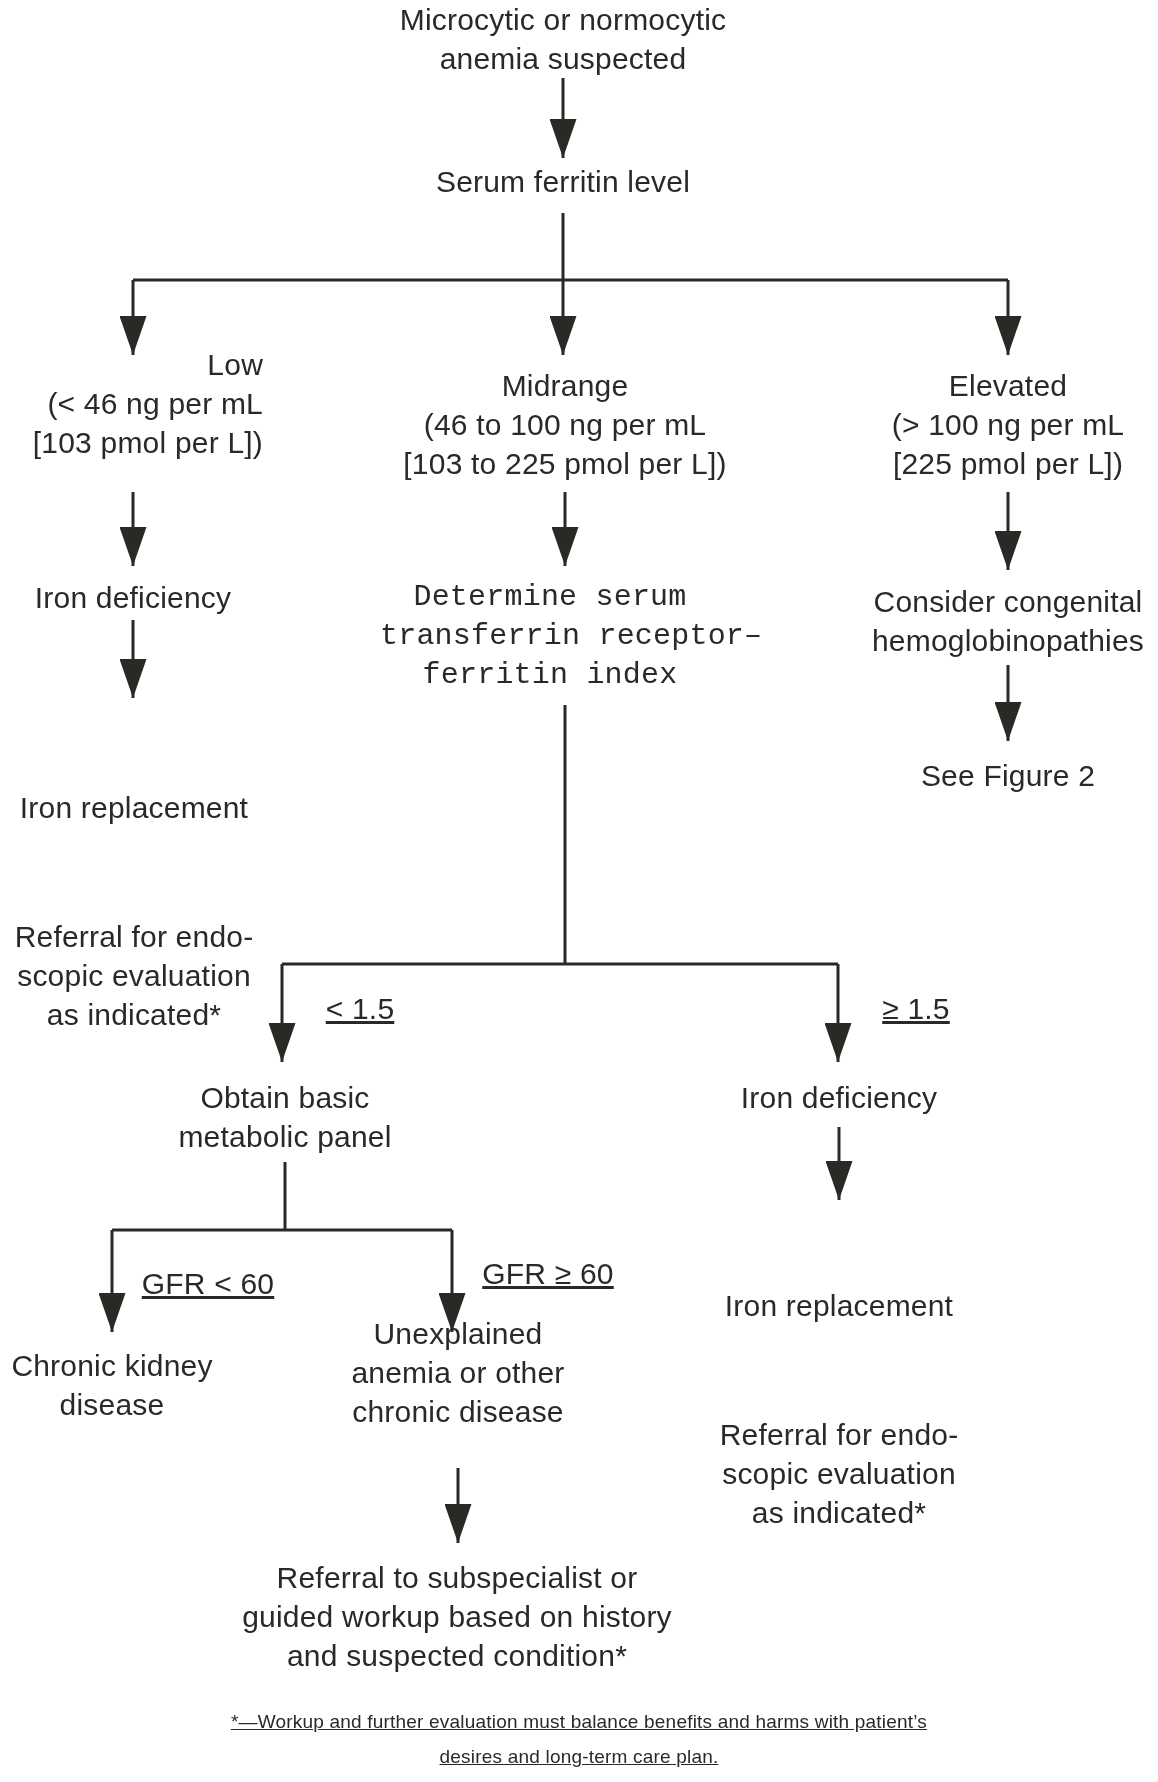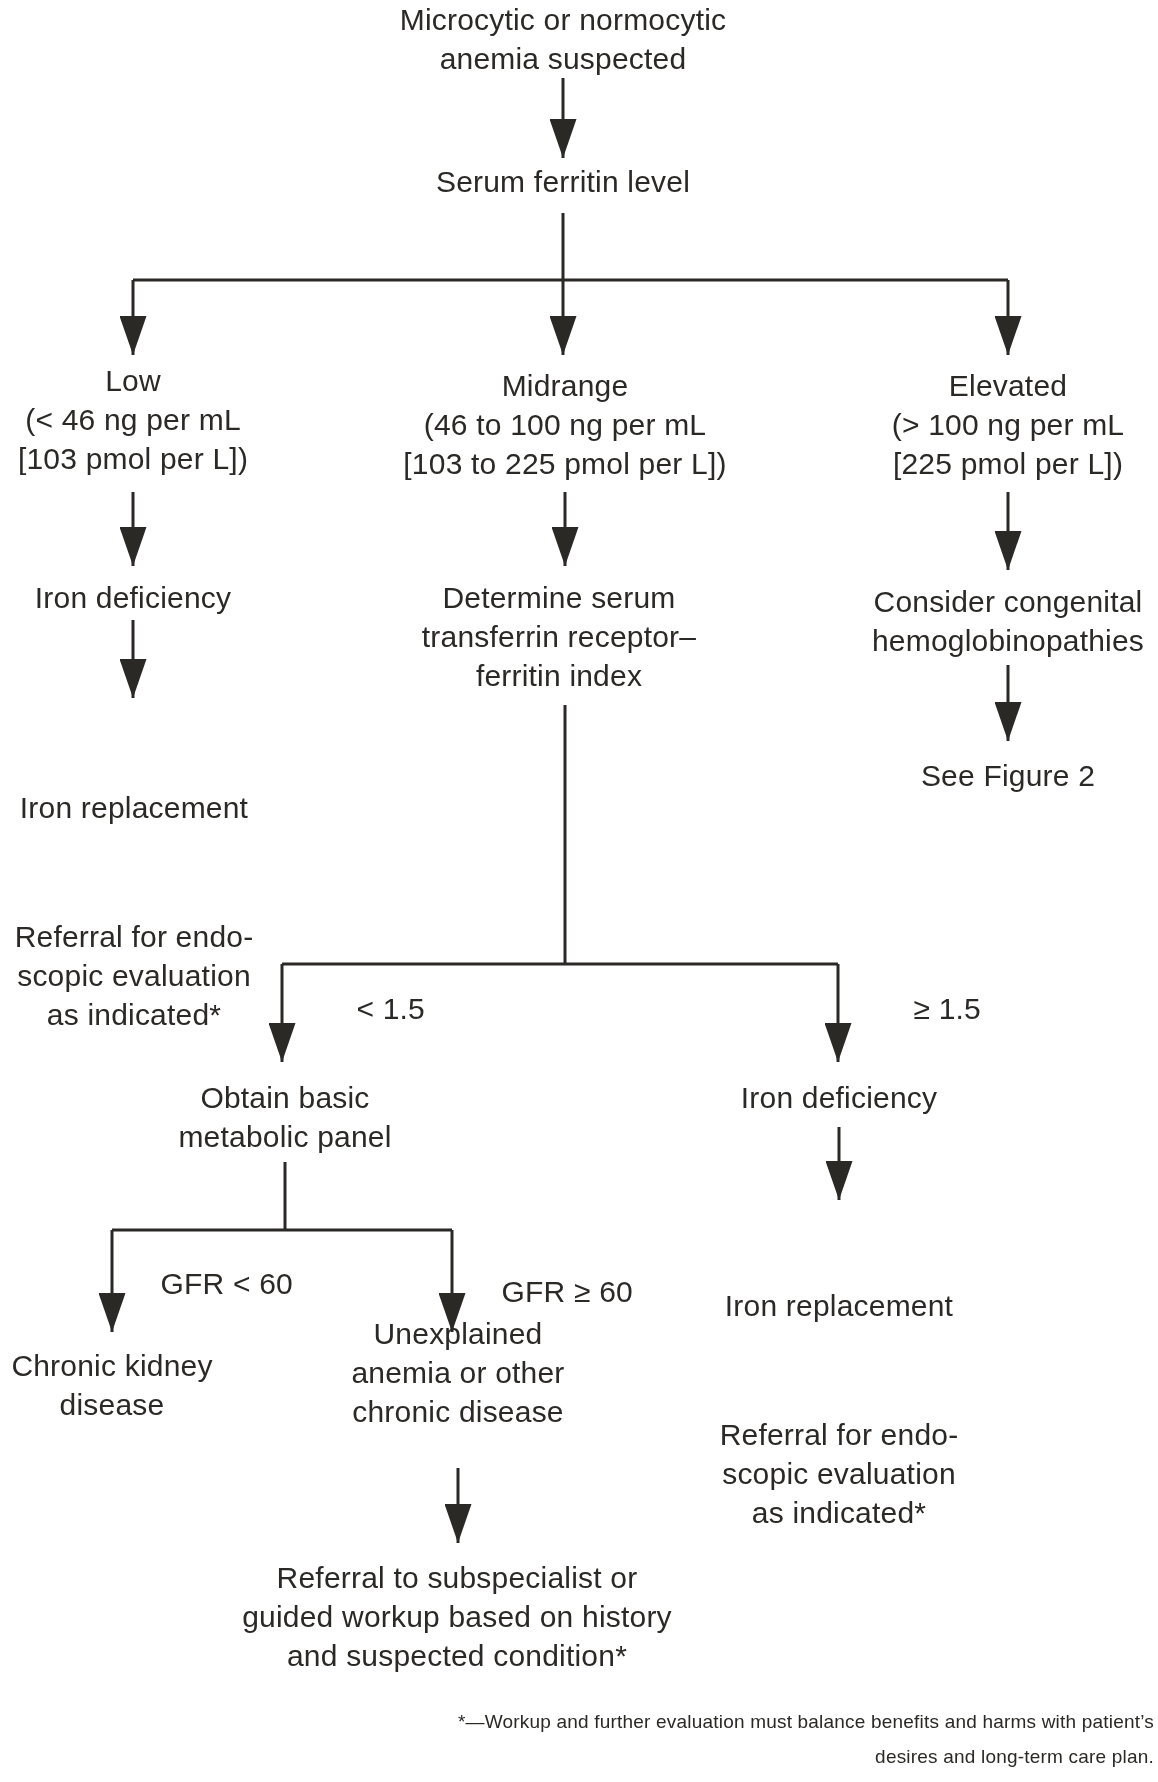--- a/index.html
+++ b/index.html
@@ -19,21 +19,21 @@
   .node {
     position: absolute;
     font-size: 30px;
     line-height: 39px;
     text-align: center;
     white-space: pre;
     letter-spacing: 0.2px;
   }
   .node p { margin: 0; }
   .node p.mt { margin-top: 12px; }
-  .left-align { text-align: right; }
+  .left-align { text-align: center; text-decoration: underline; }
   .footnote { font-size: 19px; line-height: 35px; }
 </style>
 </head>
 <body>
 
 <div id="canvas">
 
   <svg id="connectors" width="1158" height="1782" viewBox="0 0 1158 1782">
     <defs>
       <marker id="arrowhead" markerWidth="13" markerHeight="9" refX="13" refY="4.5" orient="auto" markerUnits="strokeWidth">
@@ -69,42 +69,42 @@
     <path d="M452 1230 V1332" marker-end="url(#arrowhead)"></path>
 
     <path d="M458 1468 V1543" marker-end="url(#arrowhead)"></path>
   </svg>
 
   <div class="node" style="left:353px; top:0px; width:420px;">Microcytic or normocytic
 anemia suspected</div>
 
   <div class="node" style="left:403px; top:162px; width:320px;">Serum ferritin level</div>
 
-  <div class="node" style="left:3px; top:361px; width:260px;">Low
+  <div class="node" style="left:3px; top:345px; width:260px;text-align:right;">Low
 (&lt; 46 ng per mL
 [103 pmol per L])</div>
 
   <div class="node" style="left:385px; top:366px; width:360px;">Midrange
 (46 to 100 ng per mL
 [103 to 225 pmol per L])</div>
 
   <div class="node" style="left:858px; top:366px; width:300px;">Elevated
 (&gt; 100 ng per mL
 [225 pmol per L])</div>
 
   <div class="node" style="left:13px; top:578px; width:240px;">Iron deficiency</div>
 
   <div class="node" style="left:-6px; top:710px; width:280px;">
     <p>Iron replacement</p>
     <p class="mt">Referral for endo-
 scopic evaluation
 as indicated*</p>
   </div>
 
-  <div class="node" style="left:389px; top:578px; width:340px;">Determine serum
+  <div class="node" style="left:380px; top:578px; width:340px;font-family:Liberation Mono, monospace;">Determine serum
 transferrin receptor–
 ferritin index</div>
 
   <div class="node" style="left:853px; top:582px; width:310px;">Consider congenital
 hemoglobinopathies</div>
 
   <div class="node" style="left:898px; top:756px; width:220px;">See Figure 2</div>
 
   <div class="node left-align" style="left:295px; top:989px; width:130px;">&lt; 1.5</div>
 
@@ -117,21 +117,21 @@
 
   <div class="node" style="left:699px; top:1208px; width:280px;">
     <p>Iron replacement</p>
     <p class="mt">Referral for endo-
 scopic evaluation
 as indicated*</p>
   </div>
 
   <div class="node left-align" style="left:123px; top:1254px; width:170px;margin-top:10px;">GFR &lt; 60</div>
 
-  <div class="node left-align" style="left:463px; top:1254px; width:170px;margin-top:18px;">GFR ≥ 60</div>
+  <div class="node left-align" style="left:463px; top:1254px; width:170px;">GFR ≥ 60</div>
 
   <div class="node" style="left:-3px; top:1346px; width:230px;">Chronic kidney
 disease</div>
 
   <div class="node" style="left:333px; top:1314px; width:250px;">Unexplained
 anemia or other
 chronic disease</div>
 
   <div class="node" style="left:227px; top:1558px; width:460px;">Referral to subspecialist or
 guided workup based on history

